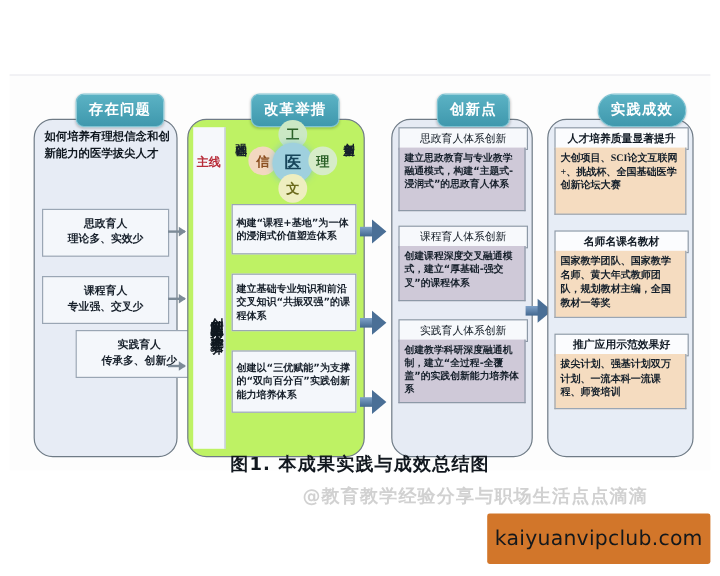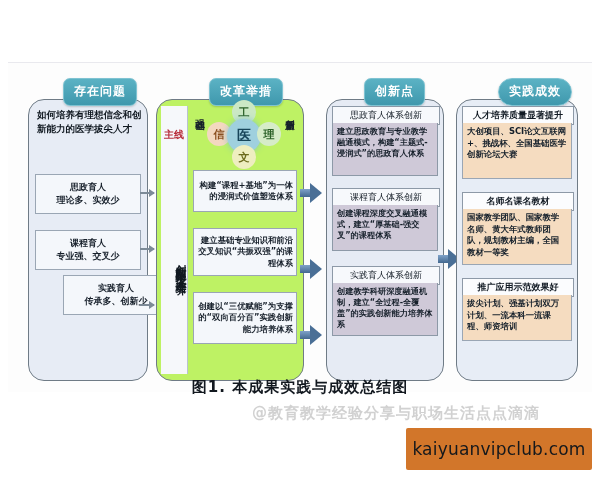--- a/index.html
+++ b/index.html
@@ -47,21 +47,21 @@
   #pill-1{left:14px;}
   #pill-2{left:32px;}
   #pill-3{left:17px;}
   #pill-4{left:21px;border-radius:14px;}
 
   
   .box{
     border:1px solid #9aa6b4;
     background:#f4f7fb;
     box-sizing:border-box;
-    text-align:right;
+    text-align:left;
     color:#17202b;
     font-weight:bold;
     line-height:1.25;
   }
 
   
   #c1-top{
     position:absolute;left:6px;top:6px;width:106px;height:56px;
     border:none;background:transparent;
     font-size:9.5px;text-align:left;padding:2px 2px;color:#101820;
@@ -173,20 +173,21 @@
     background:#fbfcfe;border:1px solid #8d99a7;
     font-size:9px;display:flex;align-items:center;justify-content:center;
     font-weight:bold;color:#111a24;
   }
   .c4-body{
     position:absolute;left:5px;width:110px;
     background:#f5dcc0;border:1px solid #9aa6b4;border-top:none;
     font-size:8.4px;font-weight:bold;color:#15202b;
     padding:3px 4px;line-height:1.38;text-align:left;
     box-sizing:border-box;
+    font-family:Liberation Serif, serif;
   }
   #c4-h1{top:6px;} #c4-t1{top:23px;height:56px;}
   #c4-h2{top:92px;} #c4-t2{top:109px;height:56px;}
   #c4-h3{top:178px;} #c4-t3{top:195px;height:46px;}
 
   
   #caption{
     position:absolute;left:0;top:378px;width:600px;
     text-align:center;font-size:15px;font-weight:bold;color:#12181f;
     letter-spacing:1px;

